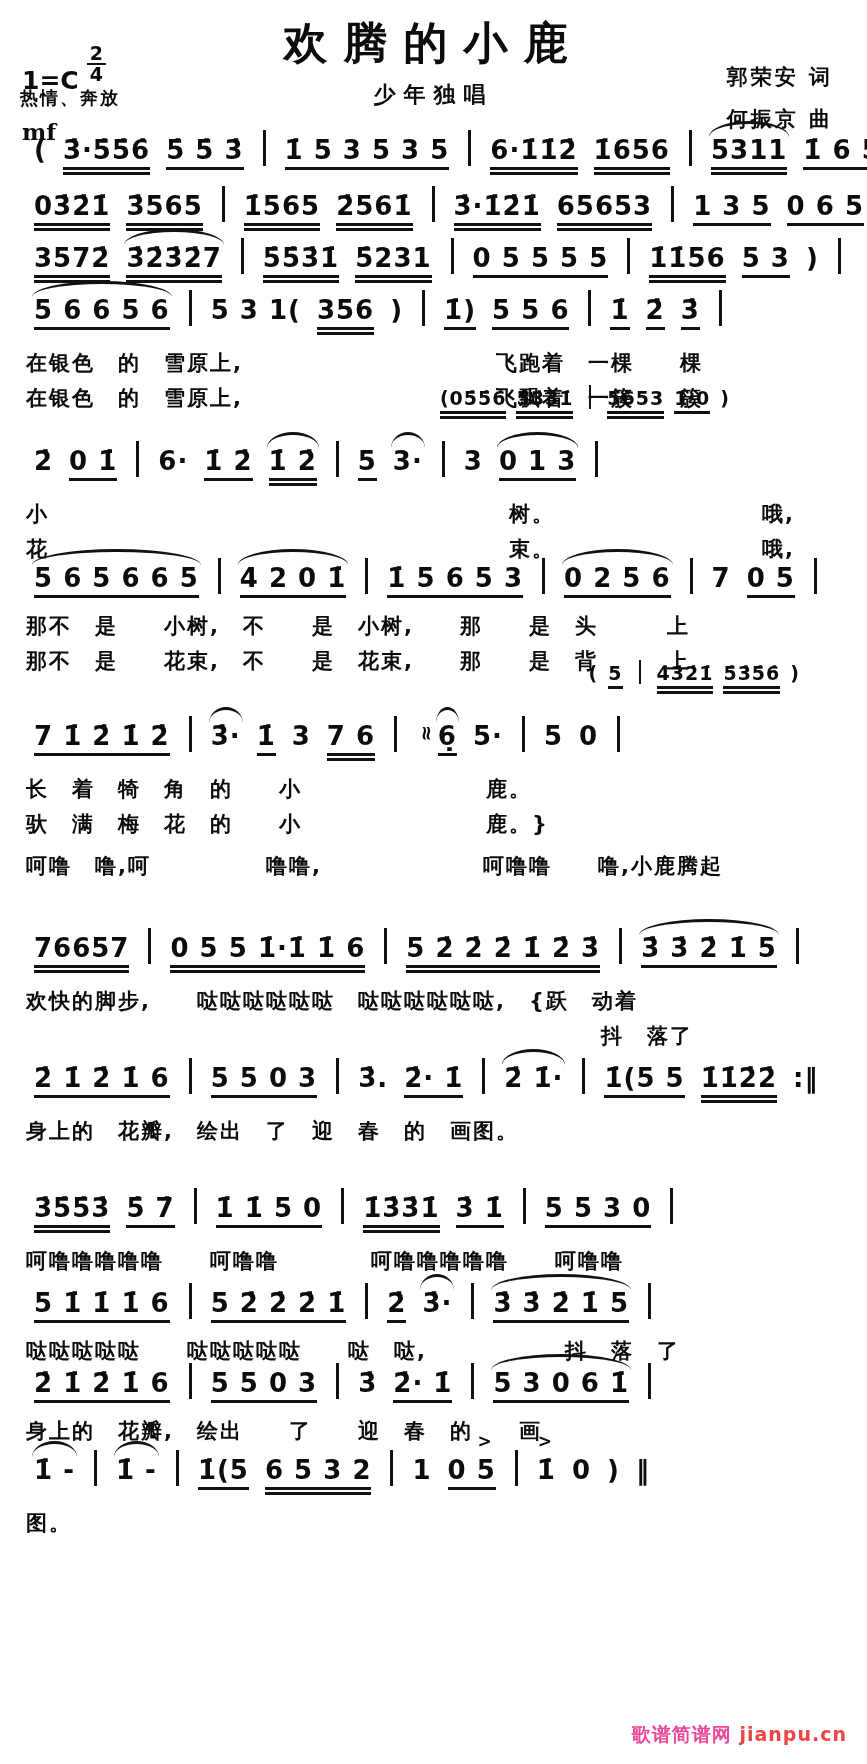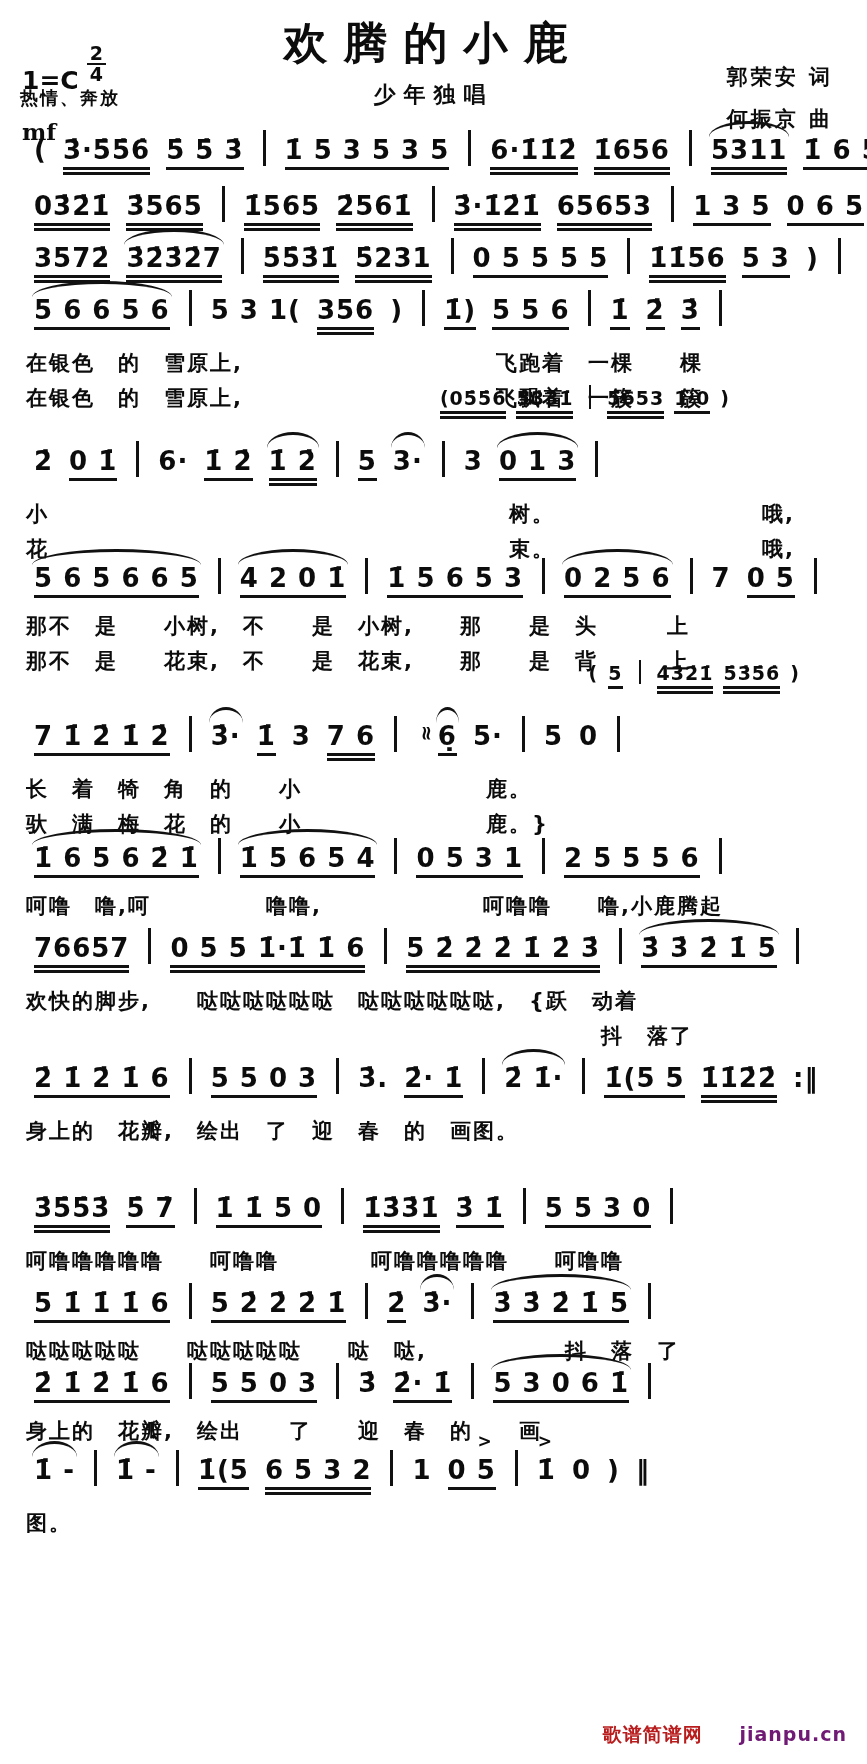--- a/index.html
+++ b/index.html
@@ -85,21 +85,20 @@
         <div class="lyricline">那不　是　　小树,　不　　是　小树,　　那　　是　头　　　上</div>
         <div class="lyricline">那不　是　　花束,　不　　是　花束,　　那　　是　背　　　上</div>
       </div>
       <div class="sys" style="top: 660px;">
         <div class="preline" style="padding-right: 50px; text-align: right;"><span class="tok">(</span><span class="tok u1">5</span><span class="bar"></span><span class="tok u2">4̇3̇2̇1̇</span><span class="tok u2">5̇3̇5̇6̇</span><span class="tok">)</span></div>
         <div class="notesline"><span class="tok u1">7 1̇ 2̇ 1̇ 2̇</span><span class="bar"></span><span class="tok arc">3̇·</span><span class="tok u1">1̇</span><span class="tok">3</span><span class="tok u2">7 6</span><span class="bar"></span><span class="tok orn">≈</span><span class="tok u1 arc">6̣</span><span class="tok">5·</span><span class="bar"></span><span class="tok">5</span><span class="tok">0</span><span class="bar"></span></div>
         <div class="lyricline">长　着　犄　角　的　　小　　　　　　　　鹿。</div>
         <div class="lyricline">驮　满　梅　花　的　　小　　　　　　　　鹿。}</div>
       </div>
       <div class="sys" style="top: 838px;">
-        <div class="notesline"><span class="tok u1 arc">1̇ 6 5 6 2̇ 1̇</span><span class="bar"></span><span class="tok u1 arc">1̇ 5 6 5 4</span><span class="bar"></span><span class="tok u1">0 5 3 1</span><span class="bar"></span><span class="tok u1">2 5 5 5 6</span><span class="bar"></span></div>
         <div class="lyricline">呵噜　噜,呵　　　　　噜噜,　　　　　　　呵噜噜　　噜,小鹿腾起</div>
       </div>
       <div class="sys" style="top: 928px;">
         <div class="notesline"><span class="tok u2">76657</span><span class="bar"></span><span class="tok u2">0 5 5 1̇·1̇ 1̇ 6</span><span class="bar"></span><span class="tok u2">5 2̇ 2̇ 2̇ 1̇ 2̇ 3̇</span><span class="bar"></span><span class="tok u1 arc">3̇ 3̇ 2̇ 1̇ 5</span><span class="bar"></span></div>
         <div class="lyricline">欢快的脚步,　　哒哒哒哒哒哒　哒哒哒哒哒哒,　{跃　动着</div>
         <div class="lyricline">　　　　　　　　　　　　　　　　　　　　　　　　　抖　落了</div>
       </div>
       <div class="sys" style="top: 1058px;">
         <div class="notesline"><span class="tok u1">2̇ 1̇ 2̇ 1̇ 6</span><span class="bar"></span><span class="tok u1">5 5 0 3</span><span class="bar"></span><span class="tok">3̇.</span><span class="tok u1">2̇· 1̇</span><span class="bar"></span><span class="tok arc">2̇ 1̇·</span><span class="bar"></span><span class="tok u1">1̇(5 5</span><span class="tok u2">1̇1̇2̇2̇</span><span class="tok">:‖</span></div>
         <div class="lyricline">身上的　花瓣,　绘出　了　迎　春　的　画图。</div>
@@ -116,16 +115,16 @@
         <div class="notesline"><span class="tok u1">2̇ 1̇ 2̇ 1̇ 6</span><span class="bar"></span><span class="tok u1">5 5 0 3</span><span class="bar"></span><span class="tok">3̇</span><span class="tok u1">2̇· 1̇</span><span class="bar"></span><span class="tok u1 arc">5 3 0 6 1̇</span><span class="bar"></span></div>
         <div class="lyricline">身上的　花瓣,　绘出　　了　　迎　春　的　　画</div>
       </div>
       <div class="sys" style="top: 1450px;">
         <div class="notesline"><span class="tok arc">1̇ -</span><span class="bar"></span><span class="tok arc">1̇ -</span><span class="bar"></span><span class="tok u1">1̇(5</span><span class="tok u2">6 5 3 2</span><span class="bar"></span><span class="tok">1</span><span class="tok u1">0 5<span class="accent">&gt;</span></span><span class="bar"></span><span class="tok">1̇<span class="accent">&gt;</span></span><span class="tok">0</span><span class="tok">)</span><span class="tok">‖</span></div>
         <div class="lyricline">图。</div>
       </div>
     </div>
 
   <div class="watermark">
-    <span style="color: #b91c1c;">歌谱简谱网</span>
-    <span style="color: #701a75; margin-left: 29px;">jianpu.cn</span>
+    <span style="color: #ec4899;">歌谱简谱网</span>
+    <span style="color: #ef4444;">jianpu.cn</span>
   </div>
 </div>
 
 </body></html>

